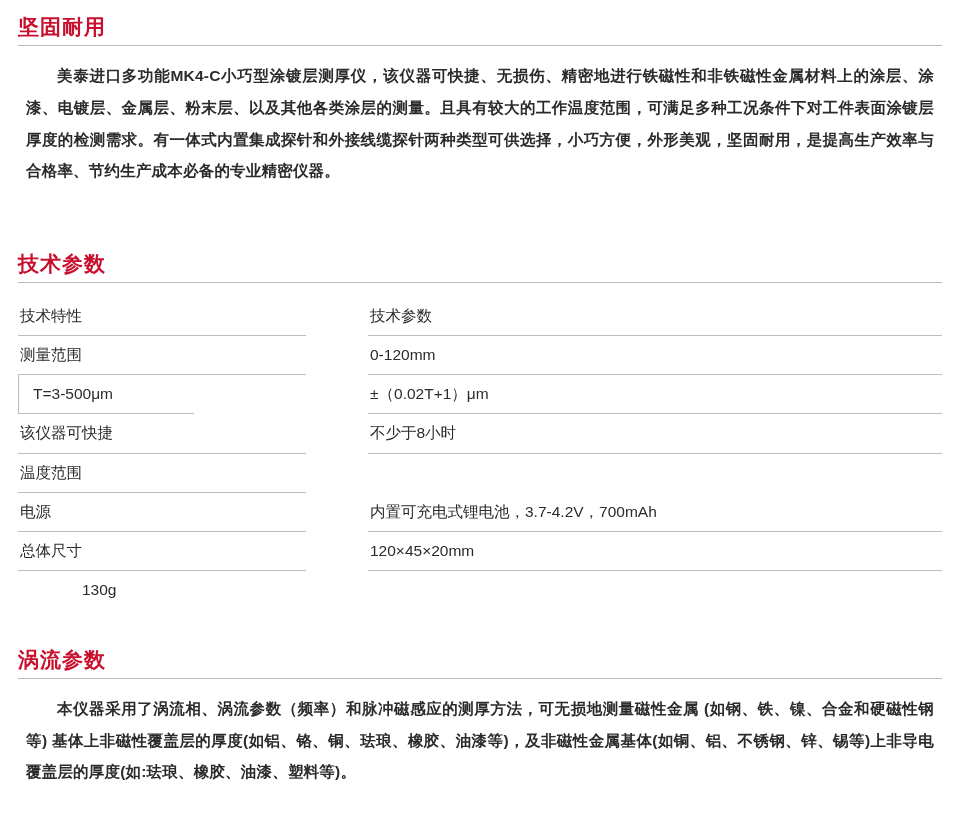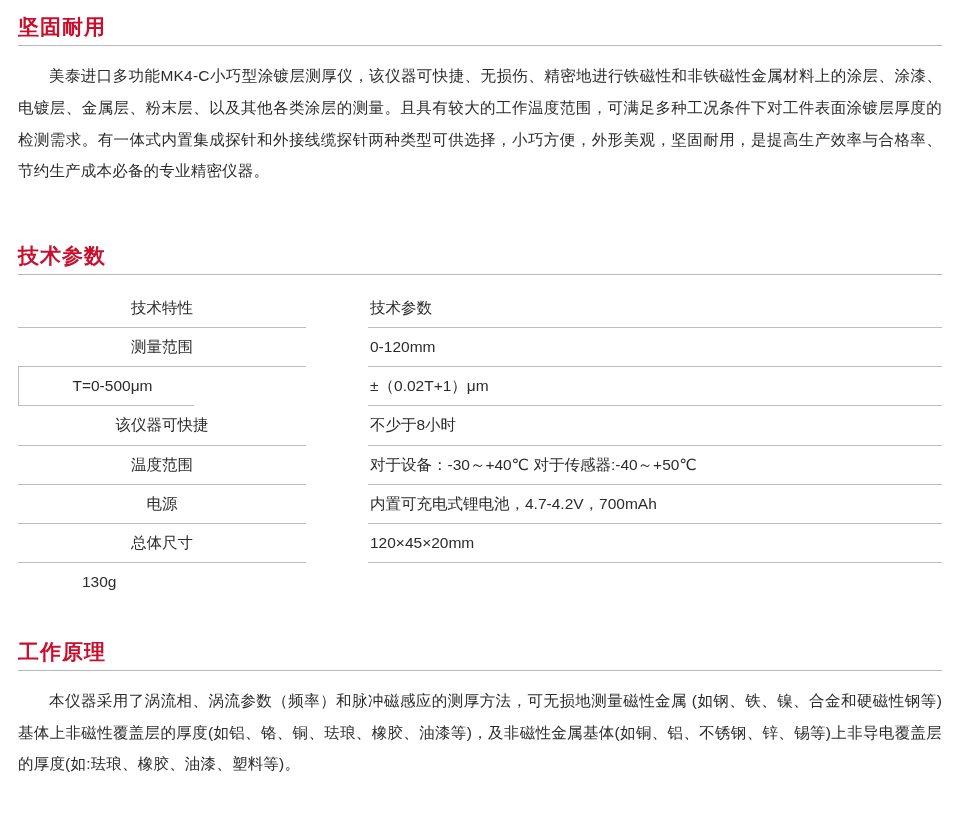--- a/index.html
+++ b/index.html
@@ -35,39 +35,39 @@
     height: 1px;
     background: #b9b9b9;
     margin-bottom: 14px;
   }
   .body-text {
     font-size: 15.5px;
     line-height: 2.05;
     color: #2b2b2b;
     text-align: justify;
     text-indent: 2em;
-    margin: 0;
+    margin: 8px;
     letter-spacing: 0.2px;
+    font-weight: bold;
   }
   .spacer-lg { height: 56px; }
   .spacer-md { height: 38px; }
 
   .table-wrap {
     width: 100%;
   }
   .tbl-row {
     display: flex;
     align-items: stretch;
     font-size: 15.5px;
     color: #2b2b2b;
   }
   .col-left {
     width: 288px;
     display: flex;
-    text-align: center;
   }
   .col-gap { width: 62px; }
   .col-right { flex: 1; }
   .cell {
     padding: 7px 2px 7px 2px;
     line-height: 1.55;
     box-sizing: border-box;
   }
   .line-b { border-bottom: 1px solid #bdbdbd; }
   .cell-a { width: 112px; box-sizing: border-box; }
@@ -106,21 +106,21 @@
         <div class="cell cell-full line-b">测量范围</div>
       </div>
       <div class="col-gap"></div>
       <div class="col-right">
         <div class="cell cell-right line-b">0-120mm</div>
       </div>
     </div>
 
     <div class="tbl-row">
       <div class="col-left">
-        <div class="cell cell-b line-b">T=0-500μm</div>
+        <div class="cell cell-b line-b">T=3-500μm</div>
       </div>
       <div class="col-gap"></div>
       <div class="col-right">
         <div class="cell cell-right line-b">±（0.02T+1）μm</div>
       </div>
     </div>
 
 
     <div class="tbl-row">
       <div class="col-left">
@@ -130,32 +130,29 @@
       <div class="col-right">
         <div class="cell cell-right line-b">不少于8小时</div>
       </div>
     </div>
 
     <div class="tbl-row">
       <div class="col-left">
         <div class="cell cell-full line-b">温度范围</div>
       </div>
       <div class="col-gap"></div>
-      <div class="col-right">
-        <div class="cell cell-right line-b">对于设备：-30～+40℃  对于传感器:-40～+50℃</div>
-      </div>
     </div>
 
     <div class="tbl-row">
       <div class="col-left">
         <div class="cell cell-full line-b">电源</div>
       </div>
       <div class="col-gap"></div>
       <div class="col-right">
-        <div class="cell cell-right line-b">内置可充电式锂电池，4.7-4.2V，700mAh</div>
+        <div class="cell cell-right line-b">内置可充电式锂电池，3.7-4.2V，700mAh</div>
       </div>
     </div>
 
     <div class="tbl-row">
       <div class="col-left">
         <div class="cell cell-full line-b">总体尺寸</div>
       </div>
       <div class="col-gap"></div>
       <div class="col-right">
         <div class="cell cell-right line-b">120×45×20mm</div>
@@ -166,17 +163,17 @@
       <div class="col-gap"></div>
       <div class="col-right">
         <div class="cell cell-right">130g</div>
       </div>
     </div>
 
   </div>
 
   <div class="spacer-md"></div>
 
-  <h2 class="section-title">工作原理</h2>
+  <h2 class="section-title">涡流参数</h2>
   <div class="title-rule"></div>
   <p class="body-text">本仪器采用了涡流相、涡流参数（频率）和脉冲磁感应的测厚方法，可无损地测量磁性金属 (如钢、铁、镍、合金和硬磁性钢等) 基体上非磁性覆盖层的厚度(如铝、铬、铜、珐琅、橡胶、油漆等)，及非磁性金属基体(如铜、铝、不锈钢、锌、锡等)上非导电覆盖层的厚度(如:珐琅、橡胶、油漆、塑料等)。</p>
 
 </div>
 
 </body></html>

